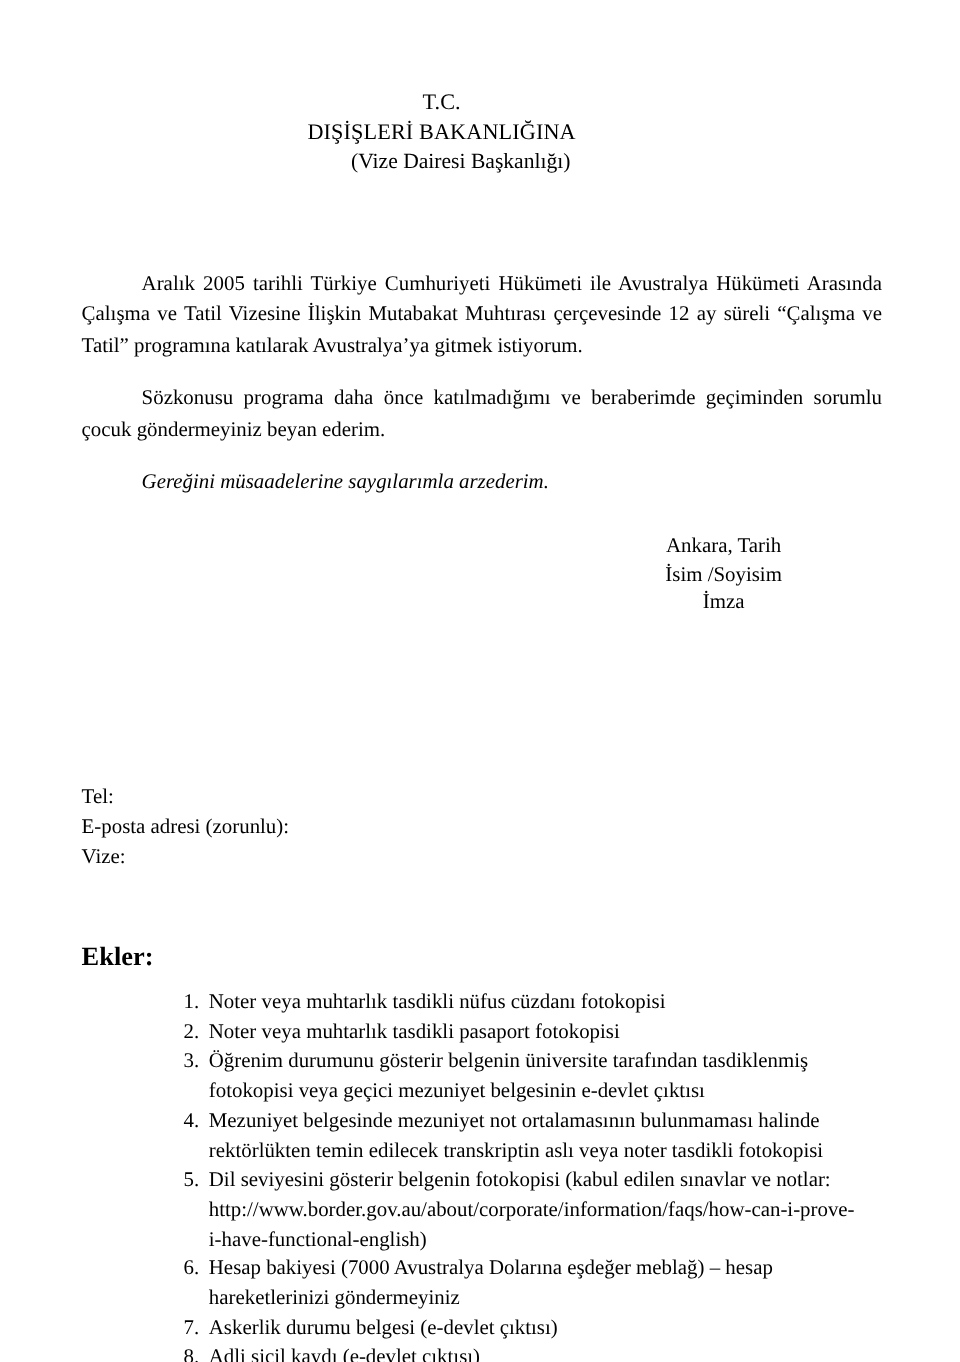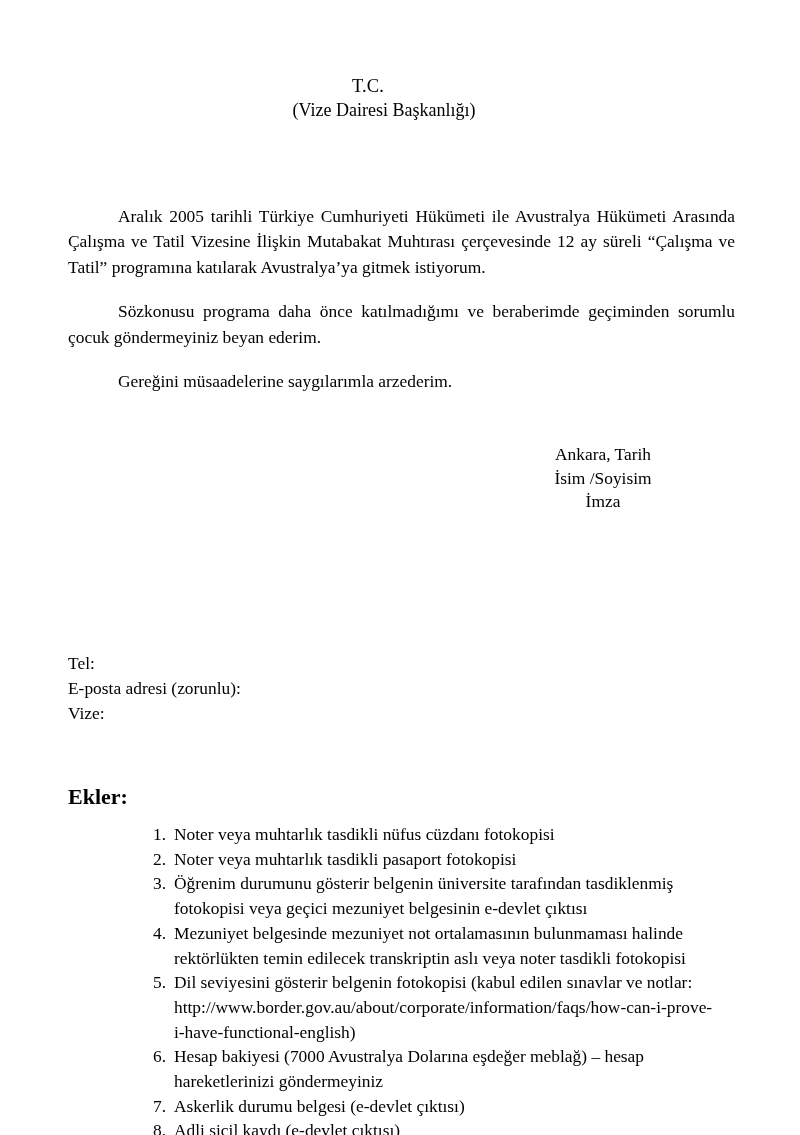--- a/index.html
+++ b/index.html
@@ -36,32 +36,32 @@
     letter-spacing: 0.1px;
   }
   .letterhead .lh-sub {
     font-size: 18px;
     padding-left: 32px;
   }
 
   
   .body-block {
     position: absolute;
-    top: 204px;
+    top: 224px;
     left: 68px;
     width: 667px;
   }
   .para {
     font-size: 17.4px;
     line-height: 1.46;
     text-align: justify;
     text-indent: 50px;
     margin: 0 0 19px 0;
   }
-  .para:last-child { margin-bottom: 8px; }
+  .para:last-child { margin-bottom: 8px; font-style: italic; }
   .para.no-just { text-align: left; }
 
   
   .signature {
     position: absolute;
     top: 443px;
     left: 508px;
     width: 190px;
     text-align: center;
     font-size: 17.4px;
@@ -117,20 +117,21 @@
     display: block;
   }
 </style>
 </head>
 <body>
 
 <div class="page">
 
   <div class="letterhead">
     <div class="lh-line">T.C.</div>
+    <div class="lh-line">DIŞİŞLERİ BAKANLIĞINA</div>
     <div class="lh-sub">(Vize Dairesi Başkanlığı)</div>
   </div>
 
   <div class="body-block">
     <p class="para">Aralık 2005 tarihli Türkiye Cumhuriyeti Hükümeti ile Avustralya Hükümeti Arasında Çalışma ve Tatil Vizesine İlişkin Mutabakat Muhtırası çerçevesinde 12 ay süreli “Çalışma ve Tatil” programına katılarak Avustralya’ya gitmek istiyorum.</p>
     <p class="para">Sözkonusu programa daha önce katılmadığımı ve beraberimde geçiminden sorumlu çocuk göndermeyiniz beyan ederim.</p>
     <p class="para no-just">Gereğini müsaadelerine saygılarımla arzederim.</p>
   </div>
 
   <div class="signature">

